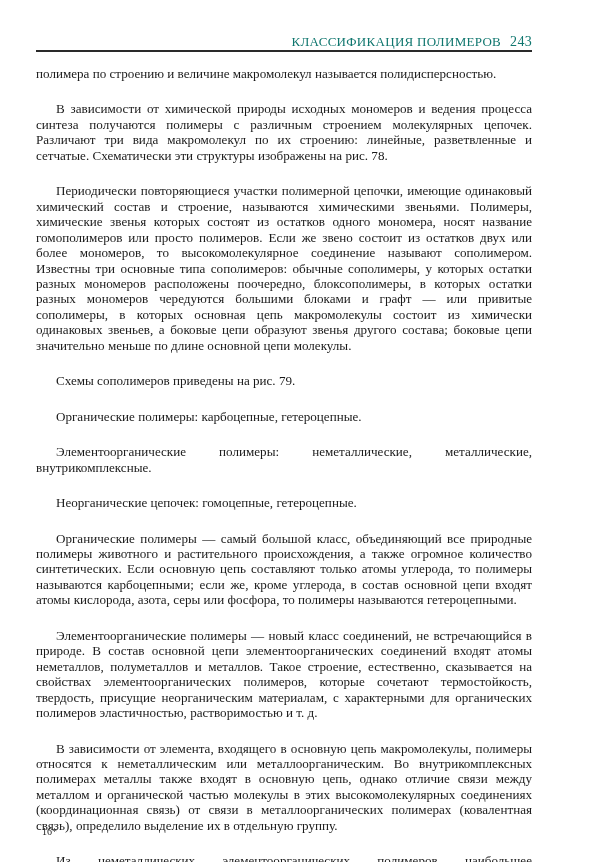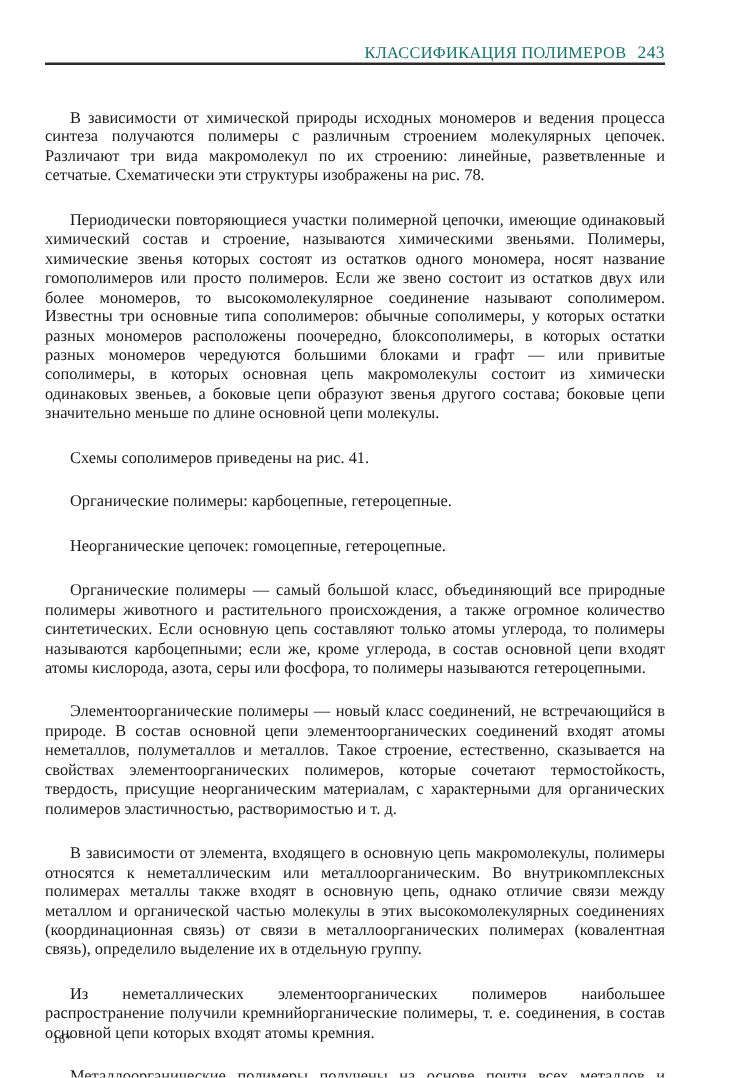--- a/index.html
+++ b/index.html
@@ -80,26 +80,28 @@
 </head>
 <body>
 
 <div class="page">
   <div class="running-head">
     <span>КЛАССИФИКАЦИЯ ПОЛИМЕРОВ</span><span class="page-num">243</span>
   </div>
   <div class="rule"></div>
 
   <div class="body-text">
+    <p>полимера по строению и величине макромолекул называется полидисперсностью.</p>
     <p class="indent">В зависимости от химической природы исходных мономеров и ведения процесса синтеза получаются полимеры с различным строением молекулярных цепочек. Различают три вида макромолекул по их строению: линейные, разветвленные и сетчатые. Схематически эти структуры изображены на рис. 78.</p>
     <p class="indent">Периодически повторяющиеся участки полимерной цепочки, имеющие одинаковый химический состав и строение, называются химическими звеньями. Полимеры, химические звенья которых состоят из остатков одного мономера, носят название гомополимеров или просто полимеров. Если же звено состоит из остатков двух или более мономеров, то высокомолекулярное соединение называют сополимером. Известны три основные типа сополимеров: обычные сополимеры, у которых остатки разных мономеров расположены поочередно, блоксополимеры, в которых остатки разных мономеров чередуются большими блоками и графт — или привитые сополимеры, в которых основная цепь макромолекулы состоит из химически одинаковых звеньев, а боковые цепи образуют звенья другого состава; боковые цепи значительно меньше по длине основной цепи молекулы.</p>
-    <p class="indent">Схемы сополимеров приведены на рис. 41.</p>
+    <p class="indent">Схемы сополимеров приведены на рис. 79.</p>
 
 
     <p class="indent">Органические полимеры: карбоцепные, гетероцепные.</p>
+    <p class="indent">Элементоорганические полимеры: неметаллические, металлические, внутрикомплексные.</p>
     <p class="indent">Неорганические цепочек: гомоцепные, гетероцепные.</p>
     <p class="indent">Органические полимеры — самый большой класс, объединяющий все природные полимеры животного и растительного происхождения, а также огромное количество синтетических. Если основную цепь составляют только атомы углерода, то полимеры называются карбоцепными; если же, кроме углерода, в состав основной цепи входят атомы кислорода, азота, серы или фосфора, то полимеры называются гетероцепными.</p>
     <p class="indent">Элементоорганические полимеры — новый класс соединений, не встречающийся в природе. В состав основной цепи элементоорганических соединений входят атомы неметаллов, полуметаллов и металлов. Такое строение, естественно, сказывается на свойствах элементоорганических полимеров, которые сочетают термостойкость, твердость, присущие неорганическим материалам, с характерными для органических полимеров эластичностью, растворимостью и т. д.</p>
     <p class="indent">В зависимости от элемента, входящего в основную цепь макромолекулы, полимеры относятся к неметаллическим или металлоорганическим. Во внутрикомплексных полимерах металлы также входят в основную цепь, однако отличие связи между металлом и органической частью молекулы в этих высокомолекулярных соединениях (координационная связь) от связи в металлоорганических полимерах (ковалентная связь), определило выделение их в отдельную группу.</p>
     <p class="indent">Из неметаллических элементоорганических полимеров наибольшее распространение получили кремнийорганические полимеры, т. е. соединения, в состав основной цепи которых входят атомы кремния.</p>
     <p class="indent">Металлоорганические полимеры получены на основе почти всех металлов и полуметаллов периодической системы. Изучены соединения титана, алюминия, олова, мышьяка и другие.</p>
   </div>
 </div>
 
 <div class="footer-signature">16*</div>

